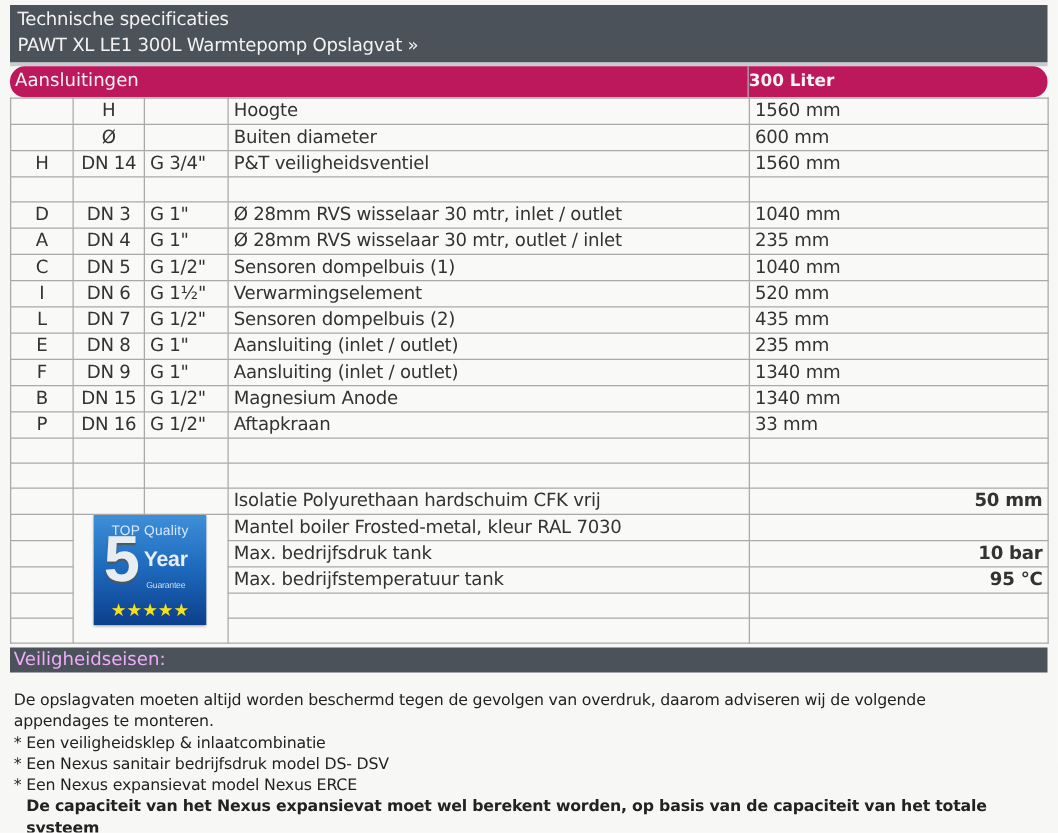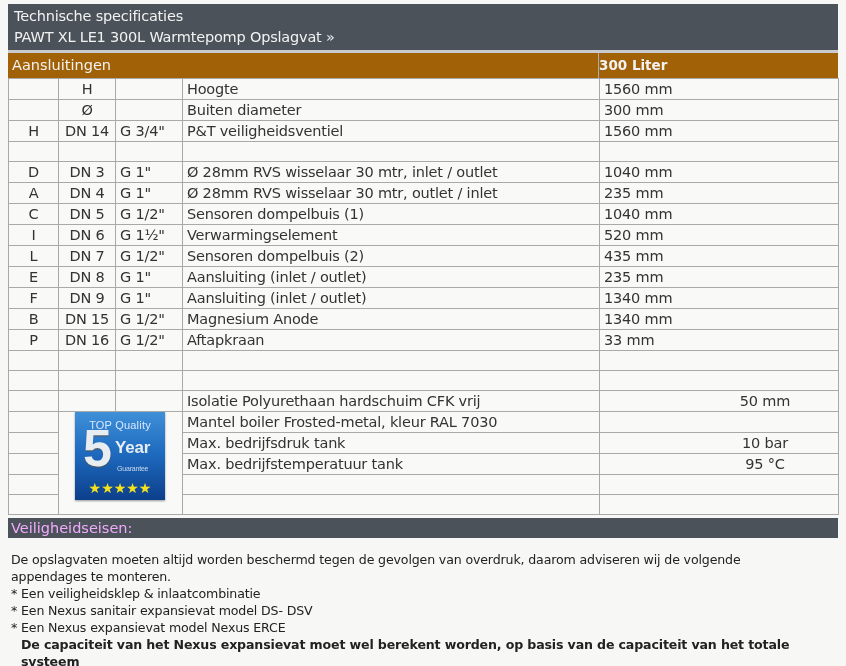--- a/index.html
+++ b/index.html
@@ -2,32 +2,32 @@
 <html><head>
 <meta charset="utf-8">
 <style>
   html, body { margin: 0; padding: 0; background: #f7f7f6; }
   body { width: 846px; height: 666px; position: relative; overflow: hidden;
          font-family: "DejaVu Sans", "Liberation Sans", sans-serif; color: #333; }
   .wrap { position: absolute; left: 8px; top: 4px; width: 830px; }
   .title-block { background: #4b525a; color: #f2f2f2; padding: 2px 23px 3px 6px; height: 46px;
                  box-sizing: border-box; font-size: 14.5px; line-height: 21px; letter-spacing: -0.2px; }
   .sep { height: 3px; background: #c8ccd0; }
-  .hdr { display: flex; background: #a16207; color: #f2f2f2; height: 25px; font-size: 14.5px; line-height: 25px; }
+  .hdr { display: flex; background: #be185d; color: #f2f2f2; height: 25px; font-size: 14.5px; line-height: 25px; border-radius: 12px; }
   .hdr .left { width: 591px; padding-left: 4px; box-sizing: border-box; border-right: 1px solid #a9adb2; }
   .hdr .right { flex: 1; text-align: left; font-weight: bold; font-size: 13.5px; }
   table.spec { border-collapse: collapse; width: 830px; table-layout: fixed; font-size: 14.5px; background: #f9f9f8; }
   table.spec td { border: 1px solid #a9a9a9; height: 20px; padding: 0 4px; line-height: 20px;
                   white-space: nowrap; overflow: hidden; box-sizing: border-box; letter-spacing: -0.2px; }
   td.c0 { text-align: center; }
   td.c1 { text-align: center; }
   td.c1.center { text-align: center; }
   td.c2 { text-align: left; }
   td.c4 { text-align: left; padding-right: 86px !important; }
-  td.c4.left { text-align: center; padding-left: 96px !important; padding-right: 4px !important; }
+  td.c4.left { text-align: right; padding-left: 96px !important; padding-right: 4px !important; font-weight: bold; }
   td.badge-cell { position: relative; overflow: visible; }
   .badge { position: absolute; left: 16px; top: 0; width: 90px; height: 88px; border-radius: 0;
            background: linear-gradient(180deg, #3f8fd8 0%, #1f6cc0 45%, #0c3f8c 100%);
            box-shadow: 0 1px 2px rgba(0,0,0,0.4); color: #fff; font-family: "Liberation Sans", sans-serif; }
   .badge .top { position: absolute; left: 0; right: 0; top: 3px; text-align: center; font-size: 11px;
                 color: #d8e8ff; letter-spacing: 0.2px; }
   .badge .five { position: absolute; left: 8px; top: 10px; font-size: 52px; font-weight: bold; line-height: 52px;
                  color: #e8edf2; text-shadow: 0 1px 1px #555; }
   .badge .year { position: absolute; left: 40px; top: 26px; font-size: 17px; font-weight: bold; color: #e8edf2; }
   .badge .guar { position: absolute; left: 42px; top: 47px; font-size: 7px; color: #c9d9ef; }
@@ -66,21 +66,21 @@
           <td class="c1 center">H</td>
           <td class="c2"></td>
           <td class="c3">Hoogte</td>
           <td class="c4">1560 mm</td>
         </tr>
         <tr>
           <td class="c0"></td>
           <td class="c1 center">Ø</td>
           <td class="c2"></td>
           <td class="c3">Buiten diameter</td>
-          <td class="c4">300 mm</td>
+          <td class="c4">600 mm</td>
         </tr>
         <tr>
           <td class="c0">H</td>
           <td class="c1">DN 14</td>
           <td class="c2">G 3/4"</td>
           <td class="c3">P&amp;T veiligheidsventiel</td>
           <td class="c4">1560 mm</td>
         </tr>
         <tr>
           <td class="c0"></td>
@@ -210,17 +210,17 @@
           <td class="c4 left"></td>
         </tr>
       </tbody>
   </table>
 
   <div class="vhdr">Veiligheidseisen:</div>
   <div class="notes">
     <div>De opslagvaten moeten altijd worden beschermd tegen de gevolgen van overdruk, daarom adviseren wij de volgende</div>
     <div>appendages te monteren.</div>
     <div>* Een veiligheidsklep &amp; inlaatcombinatie</div>
-    <div>* Een Nexus sanitair expansievat model DS- DSV</div>
+    <div>* Een Nexus sanitair bedrijfsdruk model DS- DSV</div>
     <div>* Een Nexus expansievat model Nexus ERCE</div>
     <div class="indent">De capaciteit van het  Nexus expansievat moet wel berekent worden, op basis van de capaciteit van het totale systeem</div>
   </div>
 </div>
 
 </body></html>

